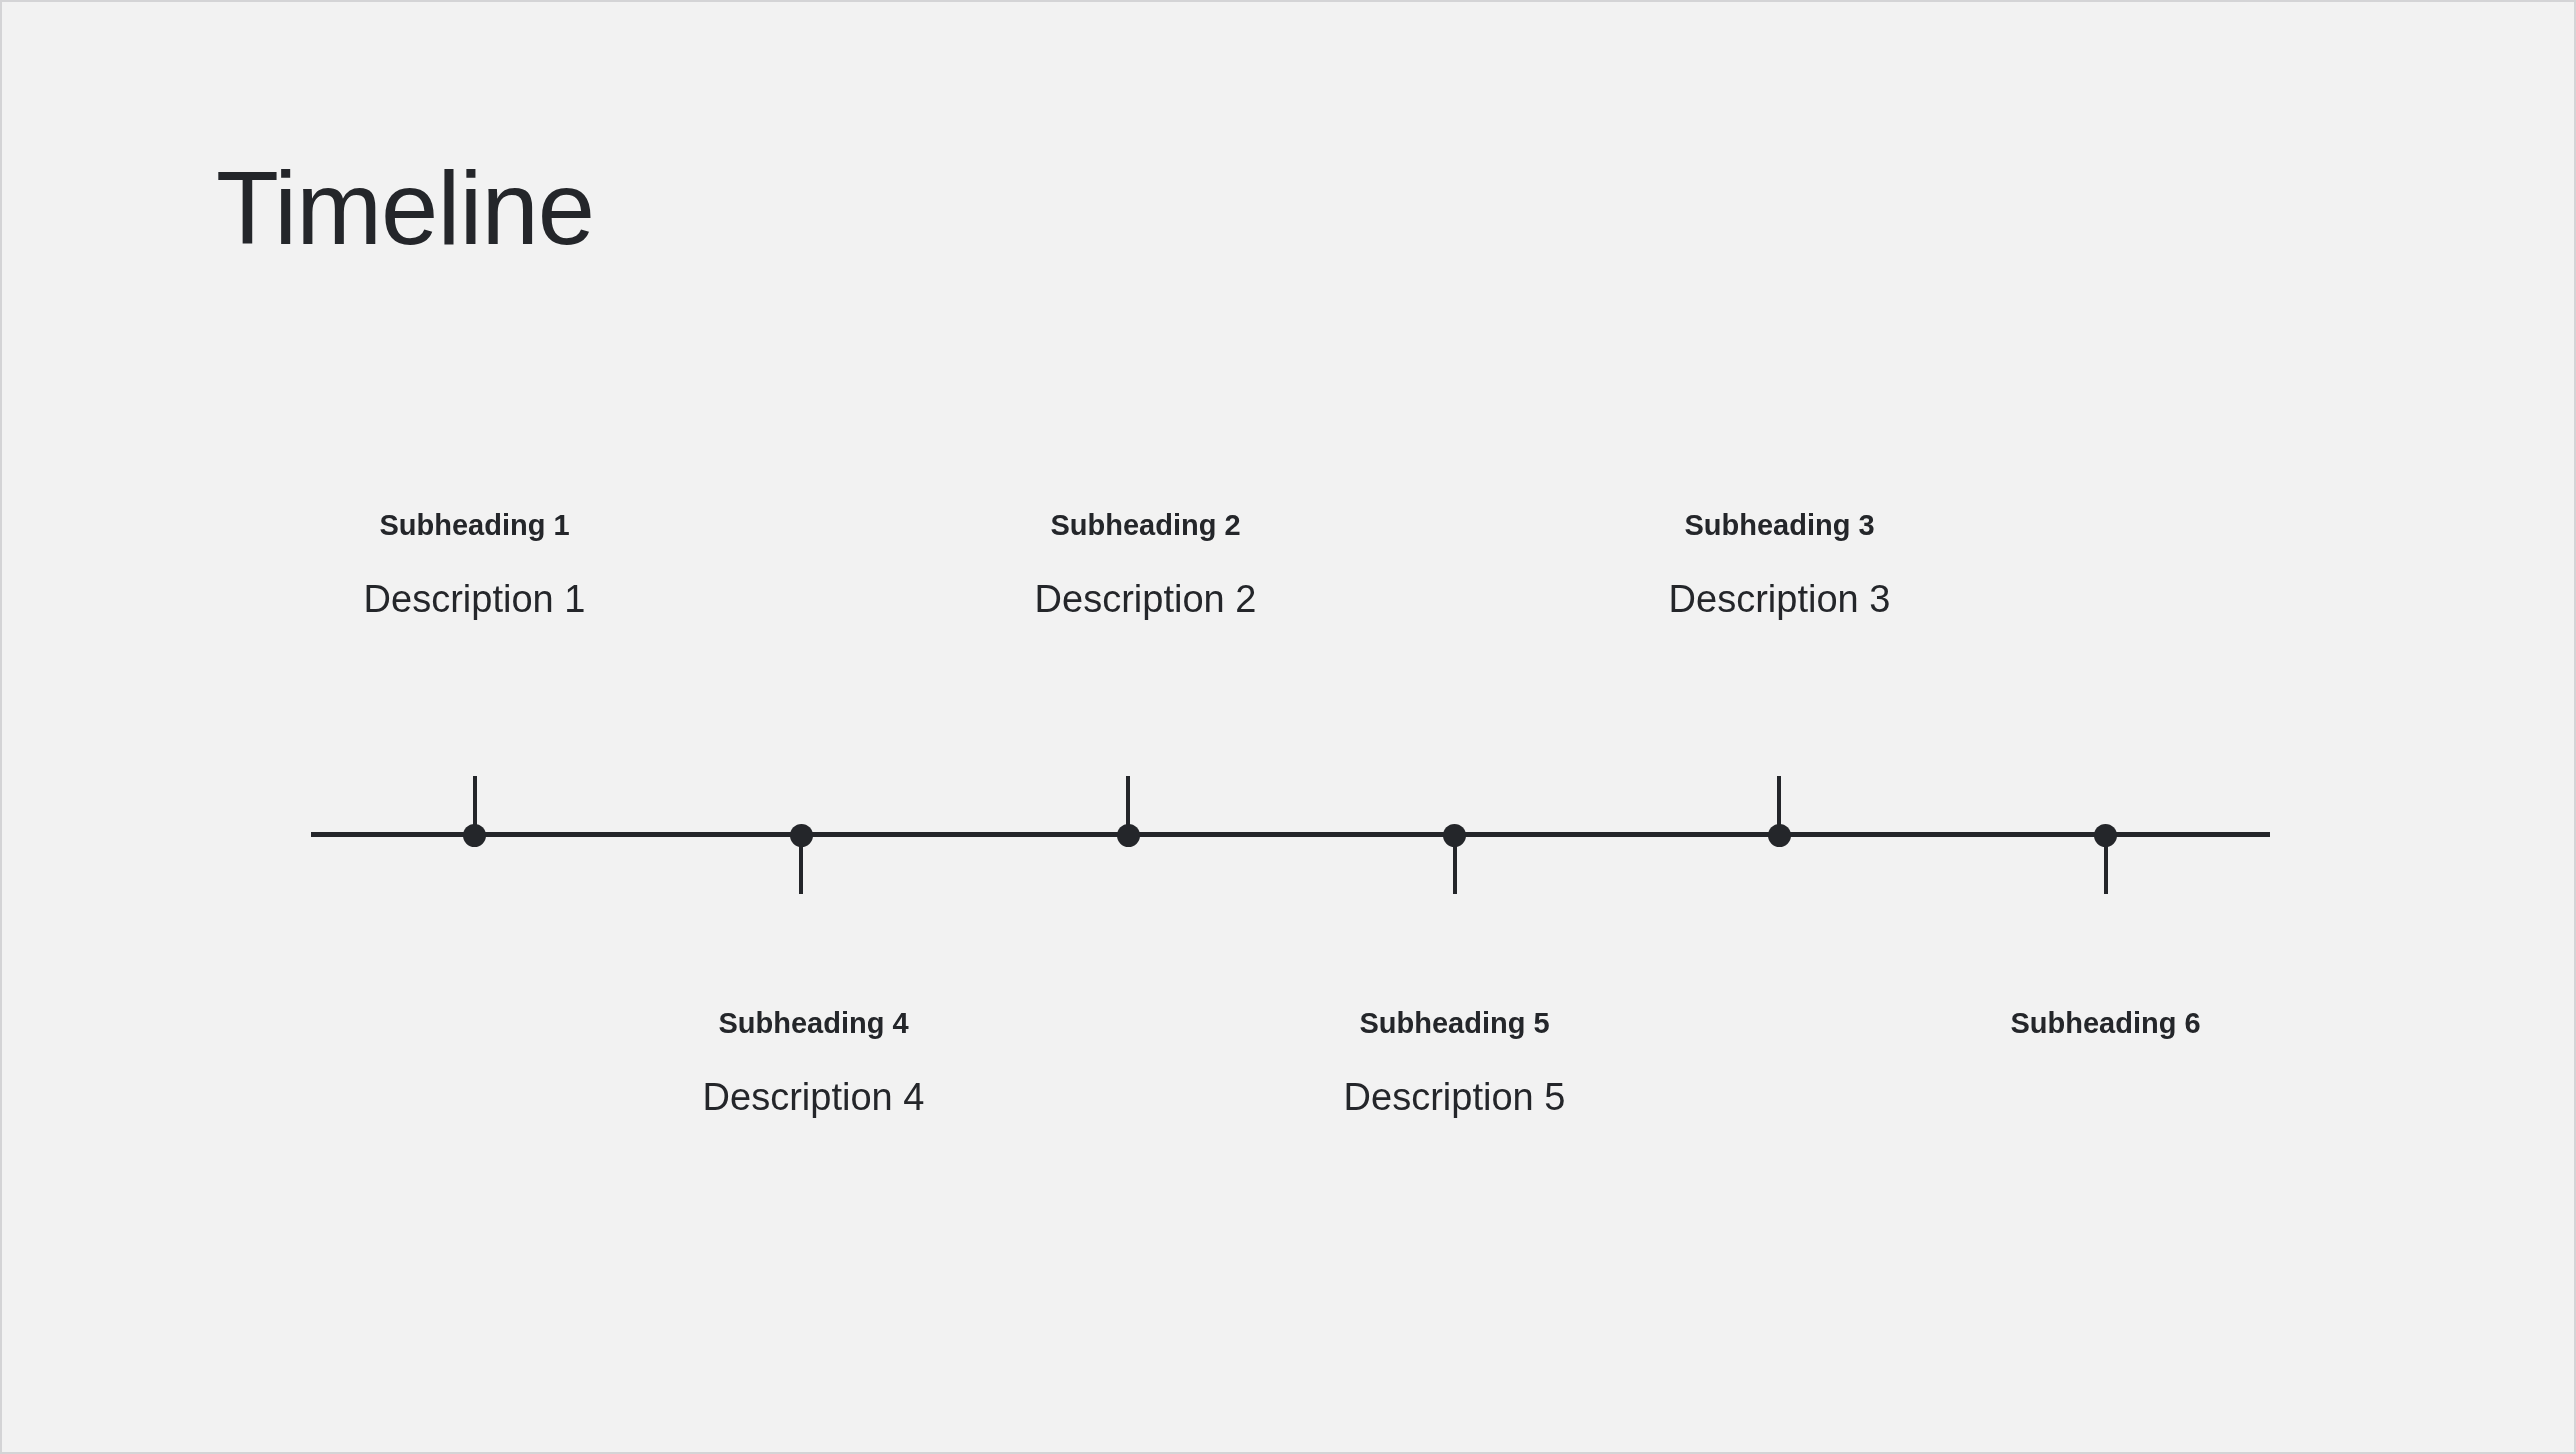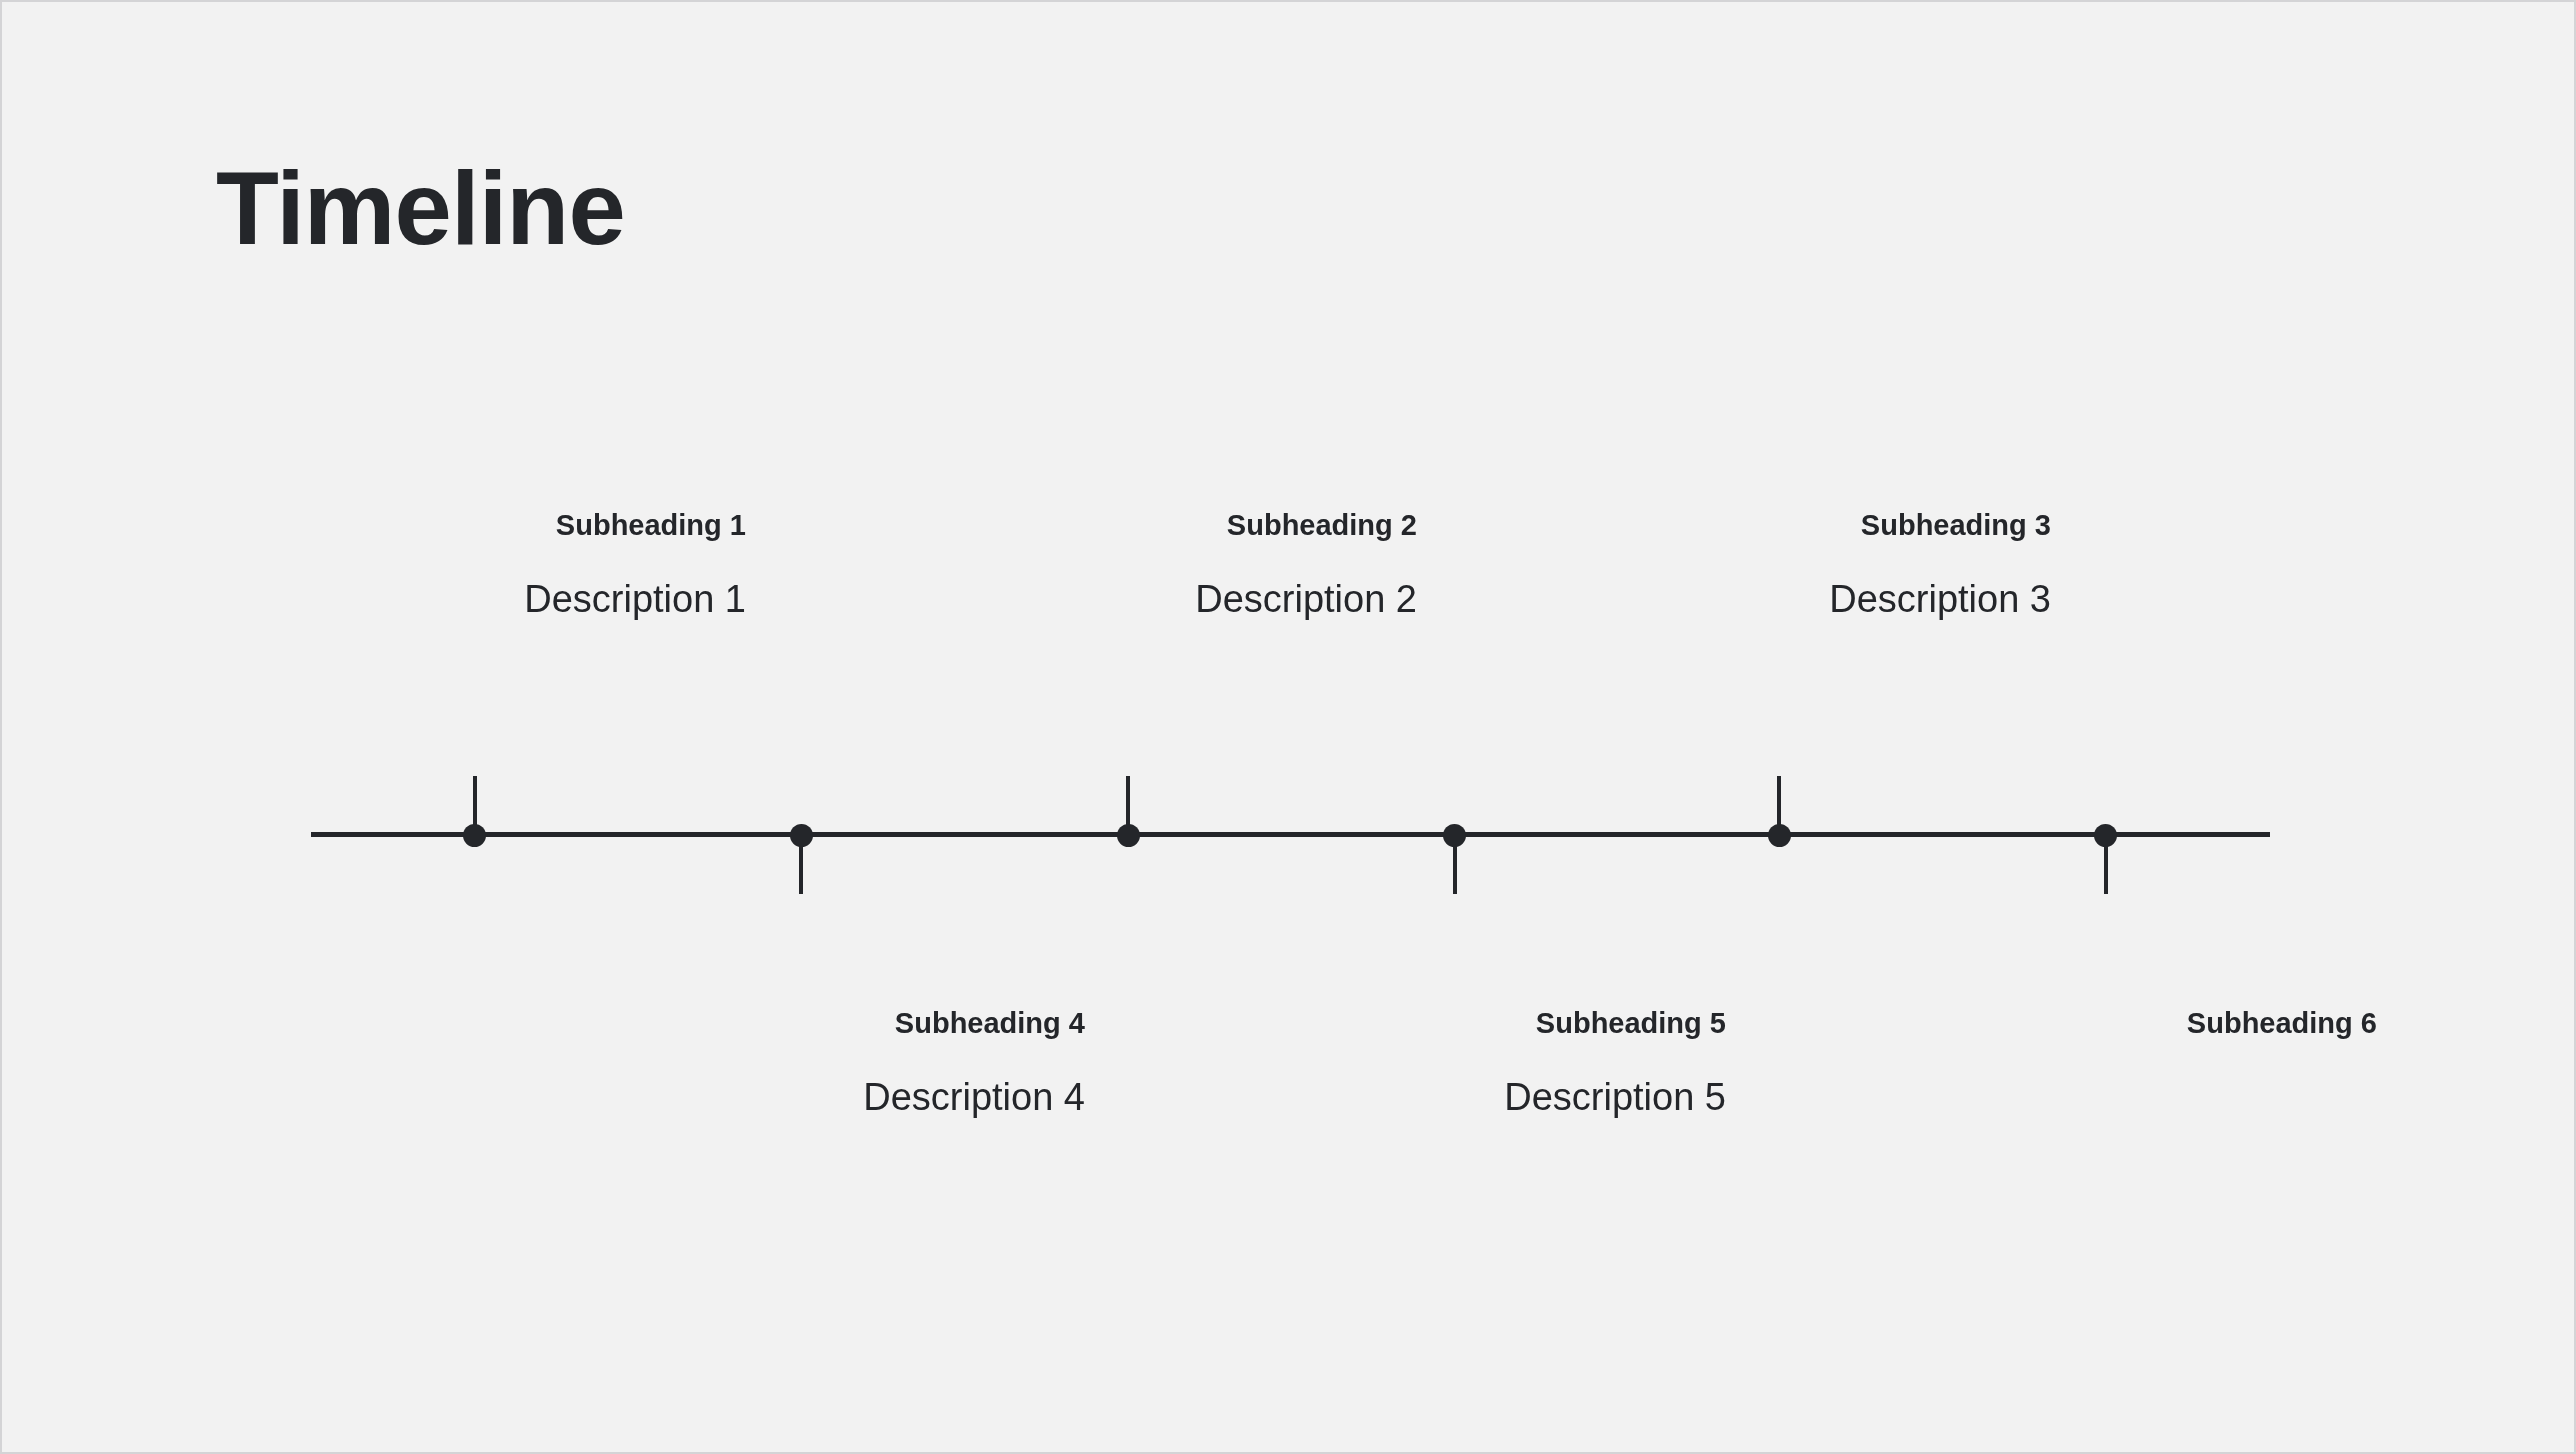--- a/index.html
+++ b/index.html
@@ -19,21 +19,21 @@
     box-sizing: border-box;
     border: 2.6px solid #d4d4d6;
     overflow: hidden;
   }
   
   #page-title {
     position: absolute;
     left: 214px;
     top: 151px;
     font-size: 103px;
-    font-weight: bold;
+    font-weight: normal;
     line-height: 1.08;
     letter-spacing: -0.9px;
     color: #24262a;
     white-space: nowrap;
   }
   
   #timeline-graphic {
     position: absolute;
     left: 0;
     top: 0;
@@ -66,21 +66,21 @@
     width: 23px;
     height: 23px;
     border-radius: 50%;
     background: #24262a;
     top: 822px;
   }
   
   .milestone-label {
     position: absolute;
     width: 543px;
-    text-align: right;
+    text-align: center;
     color: #24262a;
   }
   .milestone-label.above {
     top: 506px;
   }
   .milestone-label.below {
     top: 1004px;
   }
   .label-subheading {
     font-size: 29px;

